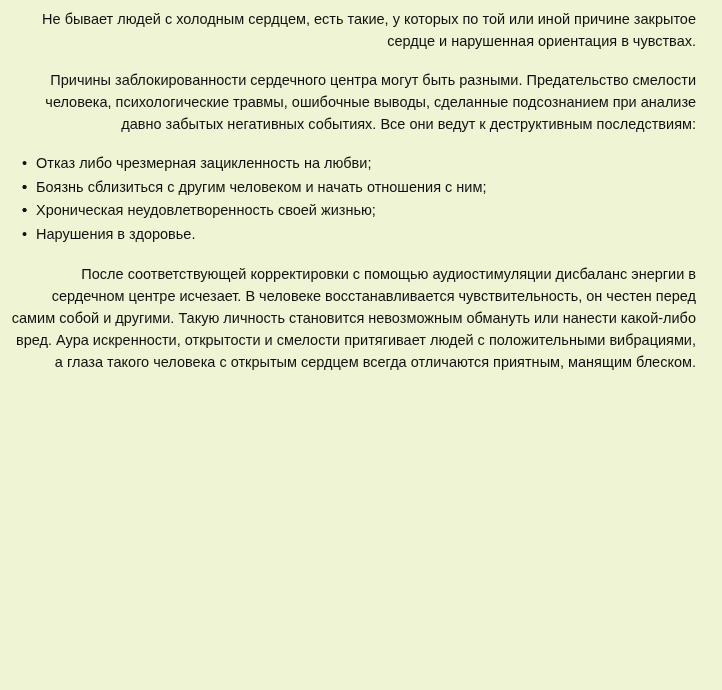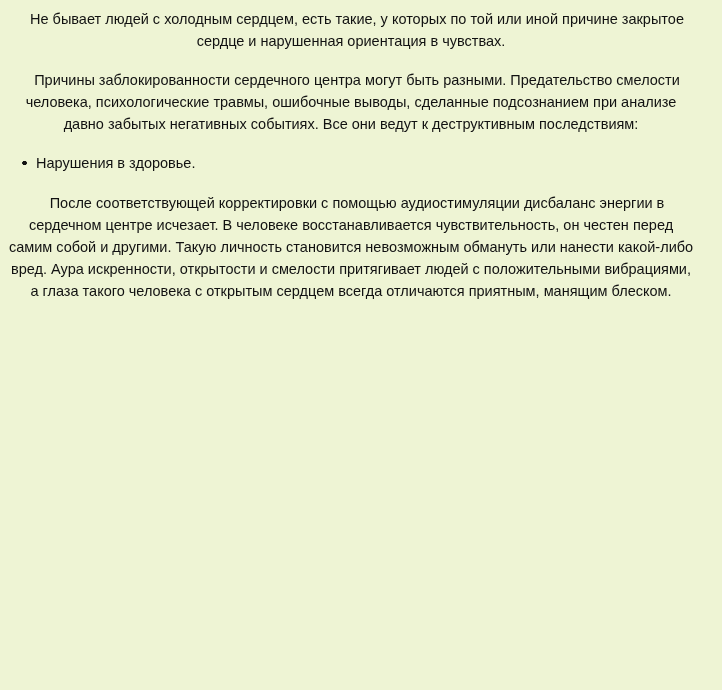--- a/index.html
+++ b/index.html
@@ -19,21 +19,21 @@
     width: 722px;
     height: 690px;
     padding: 8px 18px 0 6px;
     background: #eef4d4;
   }
   .para {
     font-size: 14.5px;
     line-height: 1.52;
     margin: 0 8px 17px 0;
     text-indent: 12px;
-    text-align: center;
+    text-align: right;
     color: #111111;
   }
   .bullet-list {
     list-style: none;
     margin: 0 0 17px 0;
     padding: 0 0 0 16px;
   }
   .bullet-item {
     font-size: 14.5px;
     line-height: 1.56;
@@ -56,32 +56,35 @@
 
 <div class="page">
 
   <p class="para">Не бывает людей с холодным сердцем, есть такие, у которых по той или иной причине закрытое сердце и нарушенная ориентация в чувствах.</p>
 
   <p class="para">Причины заблокированности сердечного центра могут быть разными. Предательство смелости человека, психологические травмы, ошибочные выводы, сделанные подсознанием при анализе давно забытых негативных событиях. Все они ведут к деструктивным последствиям:</p>
 
   <ul class="bullet-list">
     <li class="bullet-item">
       <span class="dot">•</span>
+      <span>Отказ либо чрезмерная зацикленность на любви;</span>
     </li>
     <li class="bullet-item">
       <span class="dot">•</span>
     </li>
     <li class="bullet-item">
       <span class="dot">•</span>
+      <span>Боязнь сблизиться с другим человеком и начать отношения с ним;</span>
     </li>
     <li class="bullet-item">
       <span class="dot">•</span>
     </li>
     <li class="bullet-item">
       <span class="dot">•</span>
+      <span>Хроническая неудовлетворенность своей жизнью;</span>
     </li>
     <li class="bullet-item">
       <span class="dot">•</span>
       <span>Нарушения в здоровье.</span>
     </li>
   </ul>
 
   <p class="para">После соответствующей корректировки с помощью аудиостимуляции дисбаланс энергии в сердечном центре исчезает. В человеке восстанавливается чувствительность, он честен перед самим собой и другими. Такую личность становится невозможным обмануть или нанести какой-либо вред. Аура искренности, открытости и смелости притягивает людей с положительными вибрациями, а глаза такого человека с открытым сердцем всегда отличаются приятным, манящим блеском.</p>
 
 </div>

